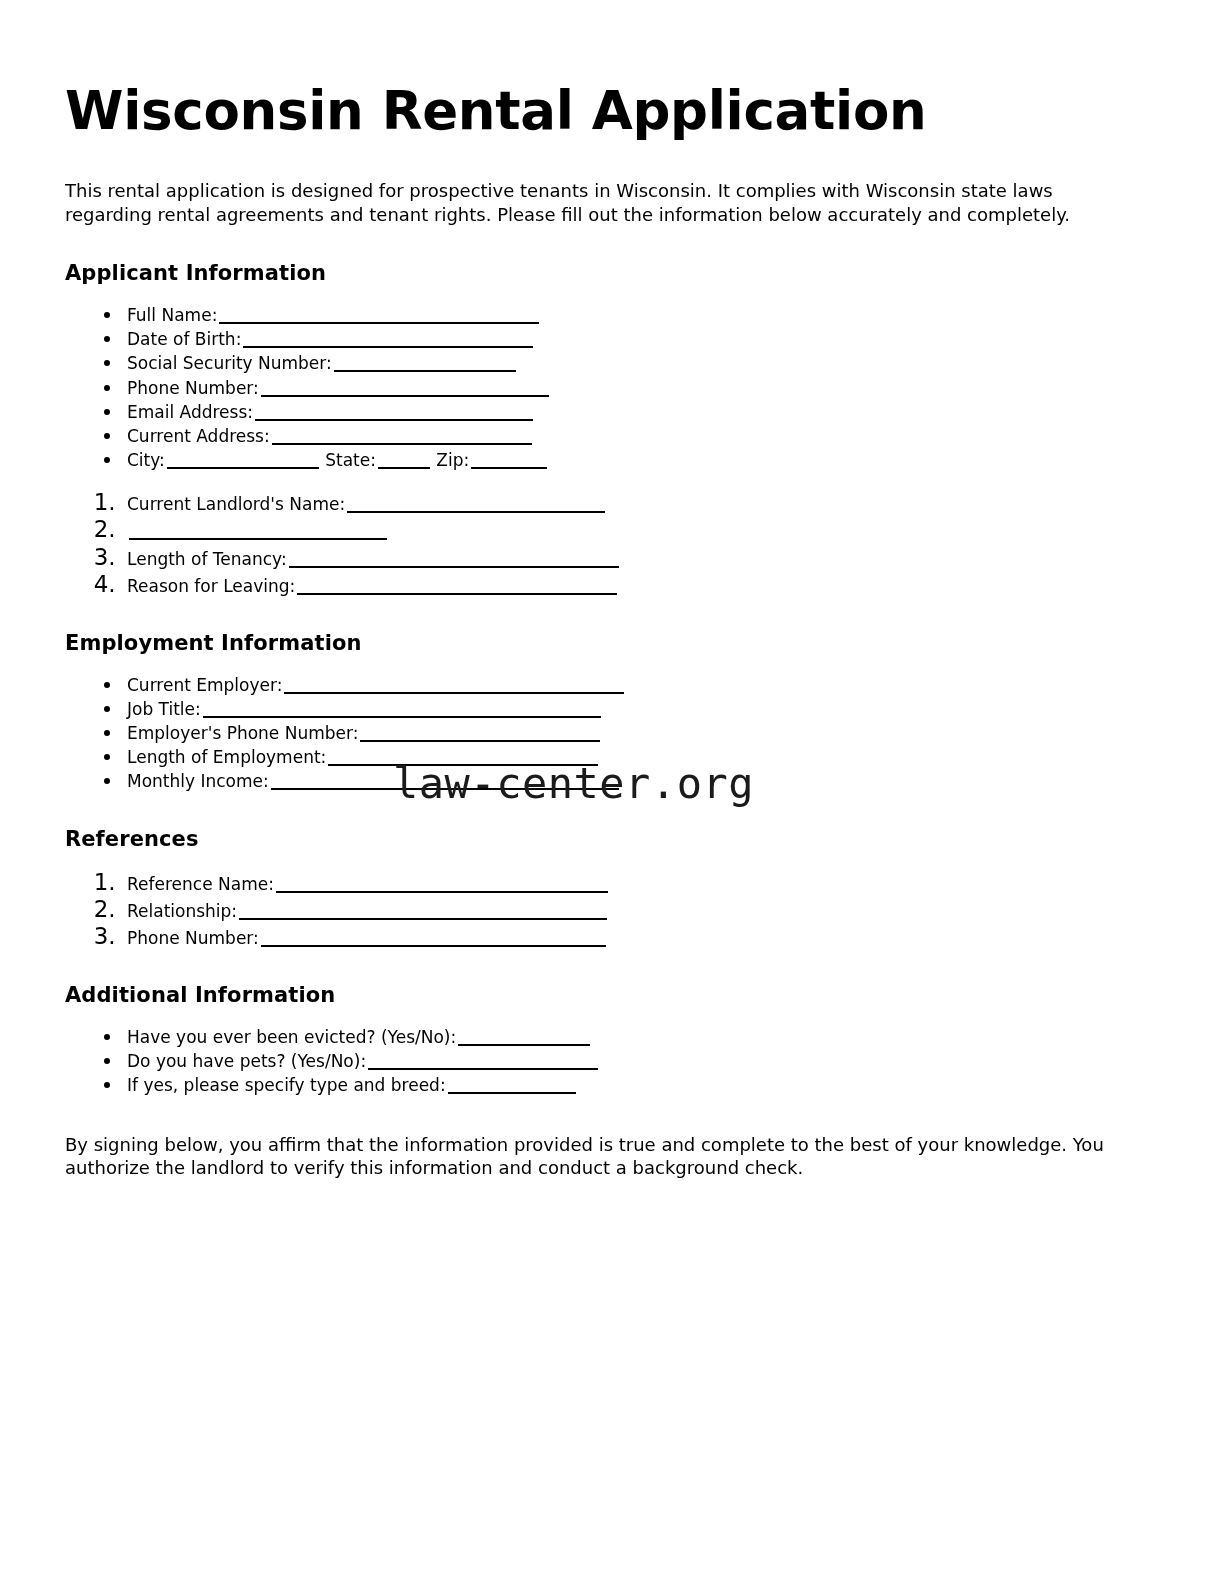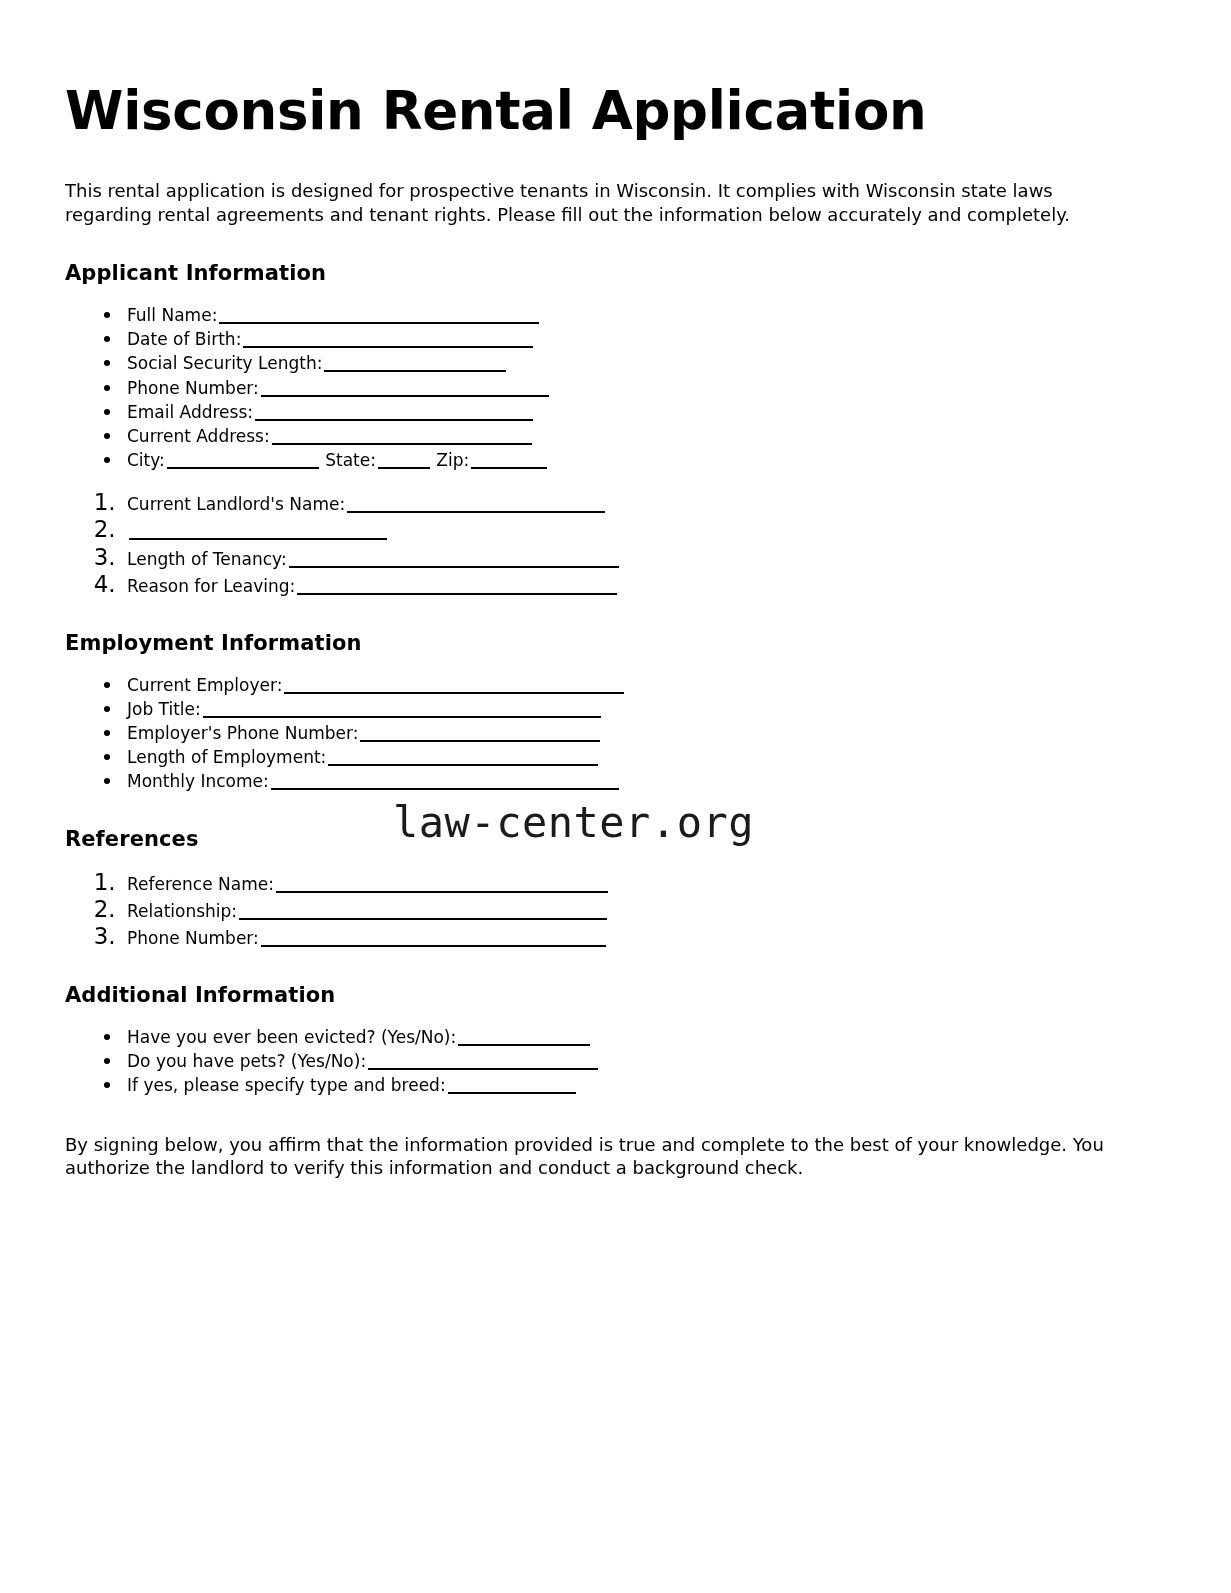--- a/index.html
+++ b/index.html
@@ -80,21 +80,21 @@
     font-size: 23.5px;
     padding-top: 40px;
     line-height: 1.3;
   }
   .signature-row .blank { margin-left: 3px; }
   .sig-gap { display: inline-block; width: 14px; }
 
   .watermark {
     position: absolute;
     left: 393px;
-    top: 798px;
+    top: 759px;
     font-family: "DejaVu Sans Mono", monospace;
     font-size: 42px;
     color: #1b1b1b;
     letter-spacing: 0.5px;
     white-space: nowrap;
     pointer-events: none;
   }
 </style>
 </head>
 <body>
@@ -102,21 +102,21 @@
 <div class="page">
 
   <h1 class="doc-title">Wisconsin Rental Application</h1>
 
   <p class="intro-para">This rental application is designed for prospective tenants in Wisconsin. It complies with Wisconsin state laws regarding rental agreements and tenant rights. Please fill out the information below accurately and completely.</p>
 
   <h2 class="section-heading">Applicant Information</h2>
   <ul class="form-list">
     <li><span>Full Name:</span><span class="blank" style="width:320px"></span></li>
     <li><span>Date of Birth:</span><span class="blank" style="width:290px"></span></li>
-    <li><span>Social Security Length:</span><span class="blank" style="width:182px"></span></li>
+    <li><span>Social Security Number:</span><span class="blank" style="width:182px"></span></li>
     <li><span>Phone Number:</span><span class="blank" style="width:288px"></span></li>
     <li><span>Email Address:</span><span class="blank" style="width:278px"></span></li>
     <li><span>Current Address:</span><span class="blank" style="width:260px"></span></li>
     <li><span>City:</span><span class="blank" style="width:152px"></span> <span>State:</span><span class="blank" style="width:52px"></span> <span>Zip:</span><span class="blank" style="width:76px"></span></li>
   </ul>
 
   <ol class="form-list">
     <li><span>Current Landlord's Name:</span><span class="blank" style="width:258px"></span></li>
     <li><span class="blank" style="width:258px"></span></li>
     <li><span>Length of Tenancy:</span><span class="blank" style="width:330px"></span></li>

